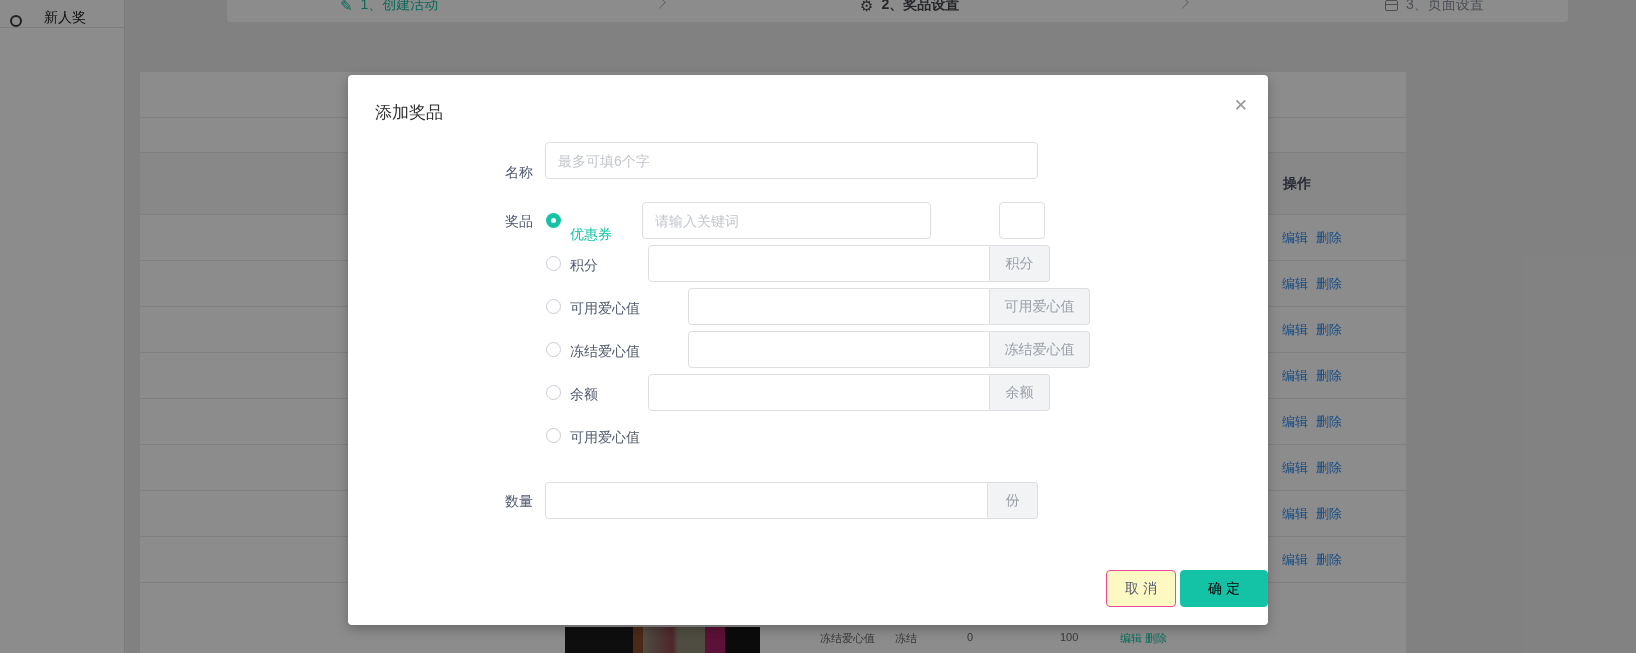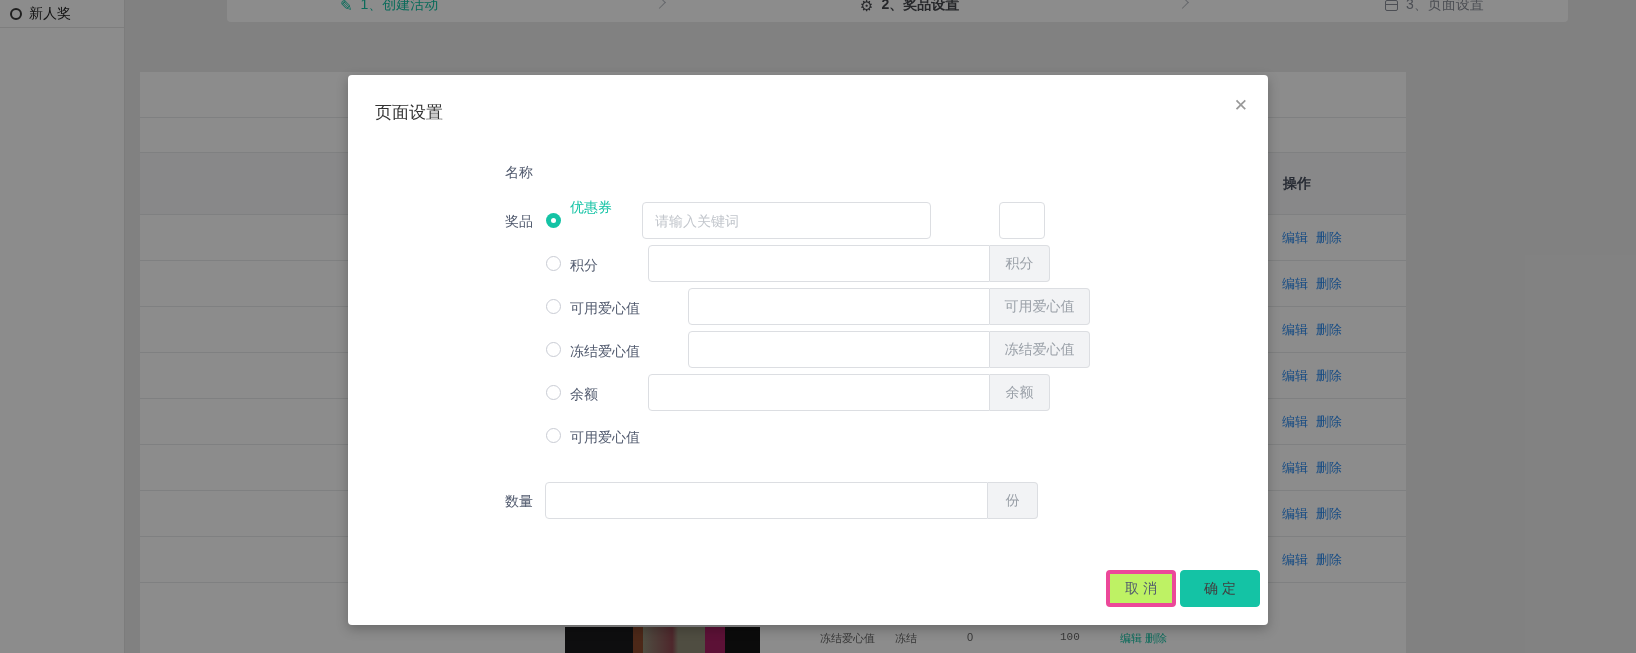--- a/index.html
+++ b/index.html
@@ -2,21 +2,21 @@
 <html><head>
 <meta charset="utf-8">
 <style>
   * { margin:0; padding:0; box-sizing:border-box; }
   html,body { width:1636px; height:653px; }
   body { font-family:"Liberation Sans","DejaVu Sans",sans-serif; color:#515a6e; }
   .stage { position:relative; width:1636px; height:653px; overflow:hidden; background:#ececec; }
 
   
   .sidebar { position:absolute; left:0; top:0; width:125px; height:653px; background:#fff; border-right:1px solid #e2e2e2; }
-  .sidebar-item { height:28px; display:flex; align-items:center; gap:7px; padding:0 10px; border-bottom:1px solid #e6e6e6; cursor:pointer; }
+  .sidebar-item { height:28px; display:flex; align-items:flex-end; gap:22px; padding:0 10px; border-bottom:1px solid #e6e6e6; cursor:pointer; }
   .circle-icon { width:12px; height:12px; border:2px solid #3a3a3a; border-radius:50%; flex:0 0 auto; }
   .sidebar-item span.lbl { font-size:14px; color:#262626; white-space:nowrap; }
 
   
   .stepbar { position:absolute; left:227px; top:-14px; width:1341px; height:36px; background:#fff; border-radius:4px; }
   .step { position:absolute; top:9px; height:20px; display:flex; align-items:center; gap:8px; font-size:14px; cursor:pointer; white-space:nowrap; }
   .step.s1 { left:113px; color:#14c3a5; }
   .step.s2 { left:633px; color:#45484d; font-weight:700; }
   .step.s3 { left:1158px; color:#8a8f99; }
   .step .uicon { font-size:15px; line-height:1; }
@@ -29,21 +29,21 @@
   .card { position:absolute; left:140px; top:72px; width:1266px; height:581px; background:#fff; overflow:hidden; }
   .tb1 { height:46px; border-bottom:1px solid #e8eaec; }
   .tb2 { height:35px; border-bottom:1px solid #e8eaec; }
   .thead { height:62px; border-bottom:1px solid #e8eaec; background:#f8f8f9; display:flex; align-items:center; padding-left:1143px; font-size:14px; font-weight:700; color:#495060; }
   .trow { height:46px; border-bottom:1px solid #e8eaec; display:flex; align-items:center; padding-left:1142px; gap:8px; }
   .trow a { color:#2d8cf0; font-size:13px; text-decoration:none; cursor:pointer; white-space:nowrap; }
   .timg-row { position:relative; height:70px; }
   .thumb { position:absolute; left:425px; top:44px; width:195px; height:60px;
     background:linear-gradient(90deg,#1b1b1d 0%,#1b1b1d 35%,#8a4a2c 35%,#8a4a2c 40%,#908d77 40%,#8e4850 55%,#908d77 58%,#908d77 72%,#a81f63 72%,#a81f63 82%,#151515 82%,#151515 100%); }
   .tcell { position:absolute; top:48px; font-size:11px; color:#666; white-space:nowrap; }
-  .tcell.n  { left:680px; } .tcell.t { left:755px; } .tcell.r { left:827px; } .tcell.q { left:920px;font-family:Liberation Mono, monospace; }
+  .tcell.n  { left:680px; } .tcell.t { left:755px; } .tcell.r { left:827px; } .tcell.q { left:920px; }
   .tcell.lk { left:980px; color:#14c3a5; cursor:pointer; }
 
   
   .overlay { position:absolute; inset:0; background:rgba(0,0,0,0.45); }
 
   
   .modal { position:absolute; left:348px; top:75px; width:920px; height:550px; background:#fff; border-radius:4px; box-shadow:0 4px 12px rgba(0,0,0,.25); }
   .m-title { position:absolute; left:27px; top:26px; font-size:17px; font-weight:500; color:#333; }
   .m-close { position:absolute; right:16px; top:18px; font-size:17px; color:#999; cursor:pointer; line-height:1; padding:4px; }
 
@@ -58,22 +58,22 @@
   .row0-input { position:absolute; left:294px; top:127px; width:289px; }
   .addon-box { position:absolute; left:651px; top:127px; width:46px; height:37px; border:1px solid #dcdee2; border-radius:4px; background:#fff; cursor:pointer; }
 
   .radio { position:absolute; left:198px; width:15px; height:15px; border-radius:50%; border:1px solid #c9ccd4; background:#fff; cursor:pointer; }
   .radio.sel { border:none; background:#14c3a5; }
   .radio.sel::after { content:""; position:absolute; left:5px; top:5px; width:5px; height:5px; border-radius:50%; background:#fff; }
   .opt-label { position:absolute; left:222px; font-size:14px; color:#515a6e; white-space:nowrap; cursor:pointer; }
   .opt-label.on { color:#14c3a5; }
 
   .footer-btn { position:absolute; top:495px; height:37px; border-radius:4px; font-size:14px; cursor:pointer; font-family:inherit; }
-  .btn-cancel { left:758px; width:70px; background:#bef264; border:4px solid #ec4899; color:#515a6e; }
-  .btn-ok { left:832px; width:80px; background:#14c3a5; border:1px solid #14c3a5; color:#404040; }
+  .btn-cancel { left:758px; width:70px; background:#fef9c3; border:1px solid #ec4899; color:#515a6e; }
+  .btn-ok { left:832px; width:88px; background:#14c3a5; border:1px solid #14c3a5; color:#000000; }
 </style>
 </head>
 <body>
 
 <div class="stage">
 
   <aside class="sidebar">
     <div class="sidebar-item">
       <span class="circle-icon"></span>
       <span class="lbl">新人奖</span>
@@ -141,28 +141,29 @@
       <span class="tcell t">冻结</span>
       <span class="tcell r">0</span>
       <span class="tcell q">100</span>
       <span class="tcell lk">编辑 删除</span>
     </div>
   </div>
 
   <div class="overlay"></div>
 
   <div class="modal">
-    <div class="m-title">页面设置</div>
+    <div class="m-title">添加奖品</div>
     <div class="m-close">✕</div>
 
     <label class="flabel" style="top:89px;">名称</label>
+    <input class="txt name-input" type="text" placeholder="最多可填6个字" style="">
 
     <label class="flabel" style="top:138px;">奖品</label>
     <span class="radio sel" style="top:138px;"></span>
-    <span class="opt-label on" style="top:124px;">优惠券</span>
+    <span class="opt-label on" style="top:151px;">优惠券</span>
     <input class="txt row0-input" type="text" placeholder="请输入关键词" style="">
     <span class="addon-box"></span>
 
     <span class="radio" style="top:181px;"></span>
     <span class="opt-label" style="top:182px;">积分</span>
     <div class="grp" style="left:300px; top:170px;">
       <input class="txt" type="text" style="width: 342px;">
       <span class="sfx" style="width:60px;">积分</span>
     </div>
 

